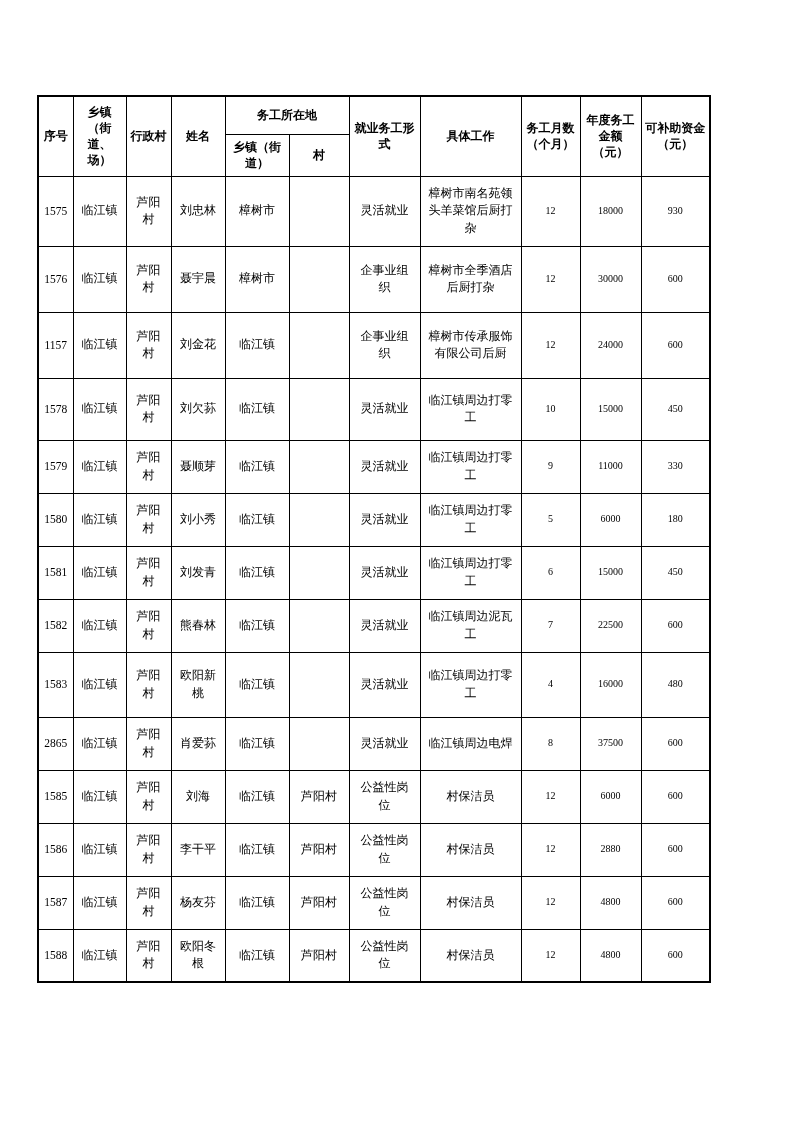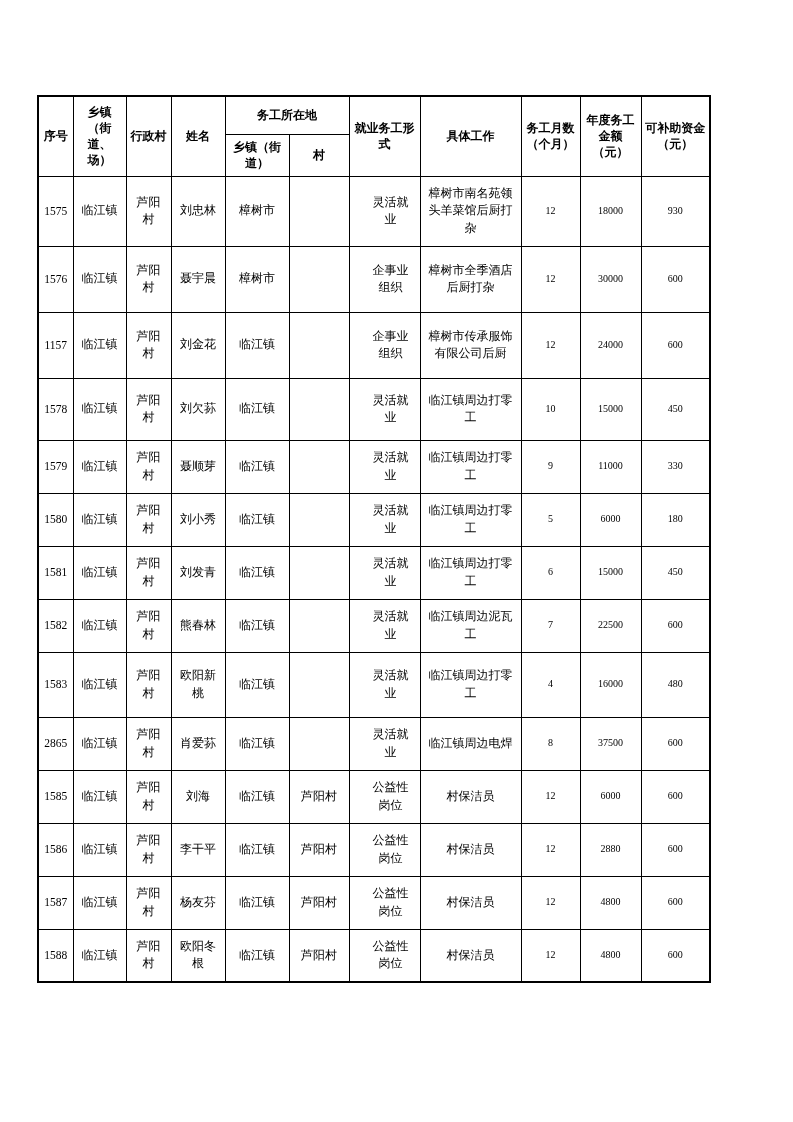--- a/index.html
+++ b/index.html
@@ -39,21 +39,21 @@
   thead tr:nth-child(2) { height: 42px; }
   tbody tr { height: 53px; }
   tbody tr:nth-child(1) { height: 70px; }
   tbody tr:nth-child(2) { height: 66px; }
   tbody tr:nth-child(3) { height: 66px; }
   tbody tr:nth-child(4) { height: 62px; margin-left: 48px; }
   tbody tr:nth-child(9) { height: 65px; }
   td.col-serial { font-size: 11.5px; padding: 2px 1px; }
   td.num { font-size: 10px; }
   td.tight { padding-left: 6px; padding-right: 6px; }
-  td.tight2 { padding-left: 20px; padding-right: 8px; }
+  td.tight2 { padding-left: 8px; padding-right: 8px; }
 </style>
 </head>
 <body>
 
 <div class="page">
   <table class="roster">
     <colgroup>
       <col style="width:35px">
       <col style="width:53px">
       <col style="width:45px">

